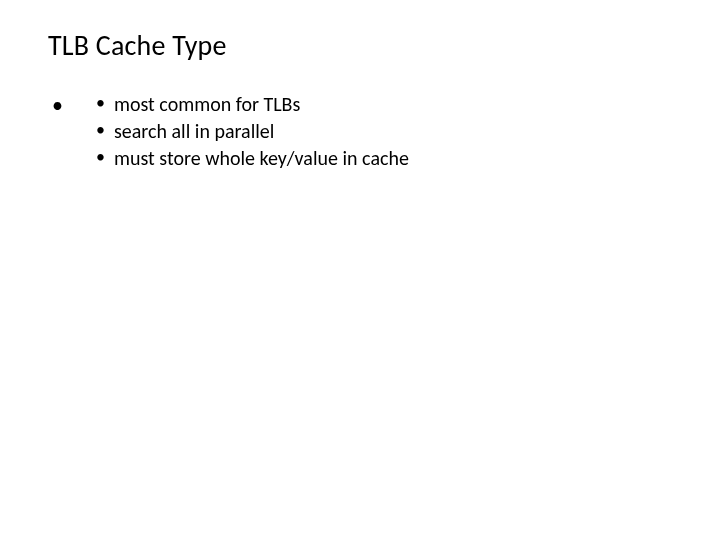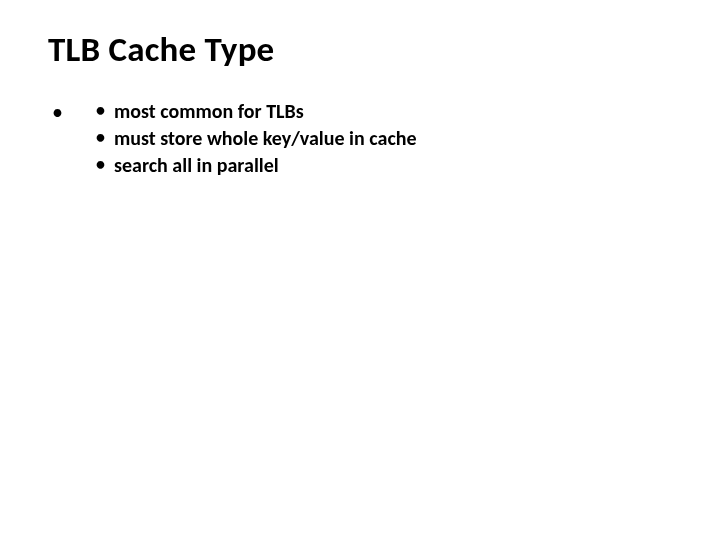--- a/index.html
+++ b/index.html
@@ -11,22 +11,22 @@
     font-family: Calibri, "Segoe UI", Arial, sans-serif;
     color: #000000;
   }
   .slide {
     box-sizing: border-box;
     width: 720px;
     height: 540px;
     padding: 28px 40px 20px 48px;
   }
   .title {
-    font-size: 35px;
-    font-weight: 700;
+    font-size: 28px;
+    font-weight: 400;
     margin: 0 0 28px 0;
     letter-spacing: 0.2px;
   }
   ul {
     list-style: none;
     margin: 0;
     padding: 0;
   }
   .lvl1 {
     margin-left: 4px;
@@ -42,21 +42,20 @@
     content: "•";
     position: absolute;
     left: 0;
     top: 0;
     font-size: 22px;
   }
   .lvl2 {
     margin-top: 2px;
     margin-bottom: 24px;
     margin-left: 24px;
-    font-weight: bold;
   }
   .lvl2 > li {
     font-size: 20px;
     line-height: 1.35;
     position: relative;
     padding-left: 18px;
   }
   .lvl2 > li::before {
     content: "•";
     position: absolute;
@@ -72,22 +71,22 @@
 <body>
 
 <div class="slide">
   <h1 class="title">TLB Cache Type</h1>
 
   <ul class="lvl1">
 
     <li>
       <ul class="lvl2">
         <li>most common for TLBs</li>
+        <li>search all in parallel</li>
         <li>must store whole key/value in cache</li>
-        <li>search all in parallel</li>
       </ul>
     </li>
 
     <div class="gap"></div>
 
 
   </ul>
 </div>
 
 </body></html>

